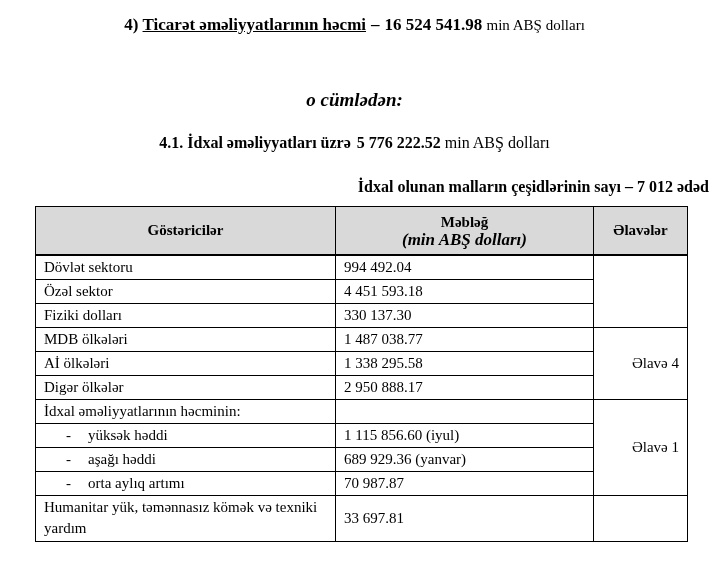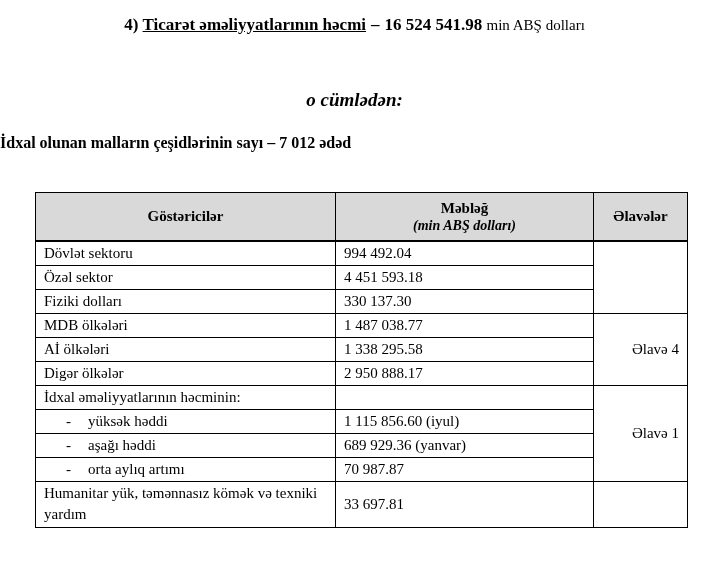--- a/index.html
+++ b/index.html
@@ -34,25 +34,25 @@
     margin: 0 0 22px 0;
   }
   .line41 {
     text-align: center;
     font-size: 16px;
     line-height: 22px;
     margin: 0 0 22px 0;
   }
   .line41 .amt { margin-left: 6px; }
   .count-line {
-    text-align: left;
+    text-align: right;
     font-weight: bold;
     font-size: 16px;
     line-height: 22px;
-    margin: 0 0 38px 0;
+    margin: 0 0 8px 0;
   }
 
   table.data-table {
     border-collapse: collapse;
     margin-left: 35px;
     width: 652px;
     font-size: 15px;
     table-layout: fixed;
   }
   col.c1 { width: 300px; }
@@ -63,21 +63,21 @@
     background: var(--header-bg, #d9d9d9);
     font-weight: bold;
     text-align: center;
     vertical-align: middle;
     height: 48px;
     border-bottom: 2px solid #000;
     padding: 2px 4px;
   }
   .hsub {
     font-style: italic;
-    font-size: 14px;
+    font-size: 17px;
     font-weight: bold;
     line-height: 16px;
   }
   .htitle { line-height: 19px; }
   tbody td {
     height: 19px;
     padding: 1px 8px;
     vertical-align: middle;
     line-height: 21px;
   }
@@ -94,20 +94,24 @@
 <div class="page">
 
   <div class="heading">
     <span class="b">4)</span>
     <span class="b u">Ticarət əməliyyatlarının həcmi</span><span class="dash">–</span><span class="b">16 524 541.98</span>
     <span class="unit">min ABŞ dolları</span>
   </div>
 
   <div class="sub-line">o cümlədən:</div>
 
+  <div class="line41">
+    <span class="b">4.1. İdxal əməliyyatları üzrə</span><span class="b amt">5 776 222.52</span>
+    <span>min ABŞ dolları</span>
+  </div>
 
   <div class="count-line">İdxal olunan malların çeşidlərinin sayı – 7 012 ədəd</div>
 
   <table class="data-table">
     <colgroup>
         <col class="c1">
         <col class="c2">
         <col class="c3">
       </colgroup>
     <thead>

